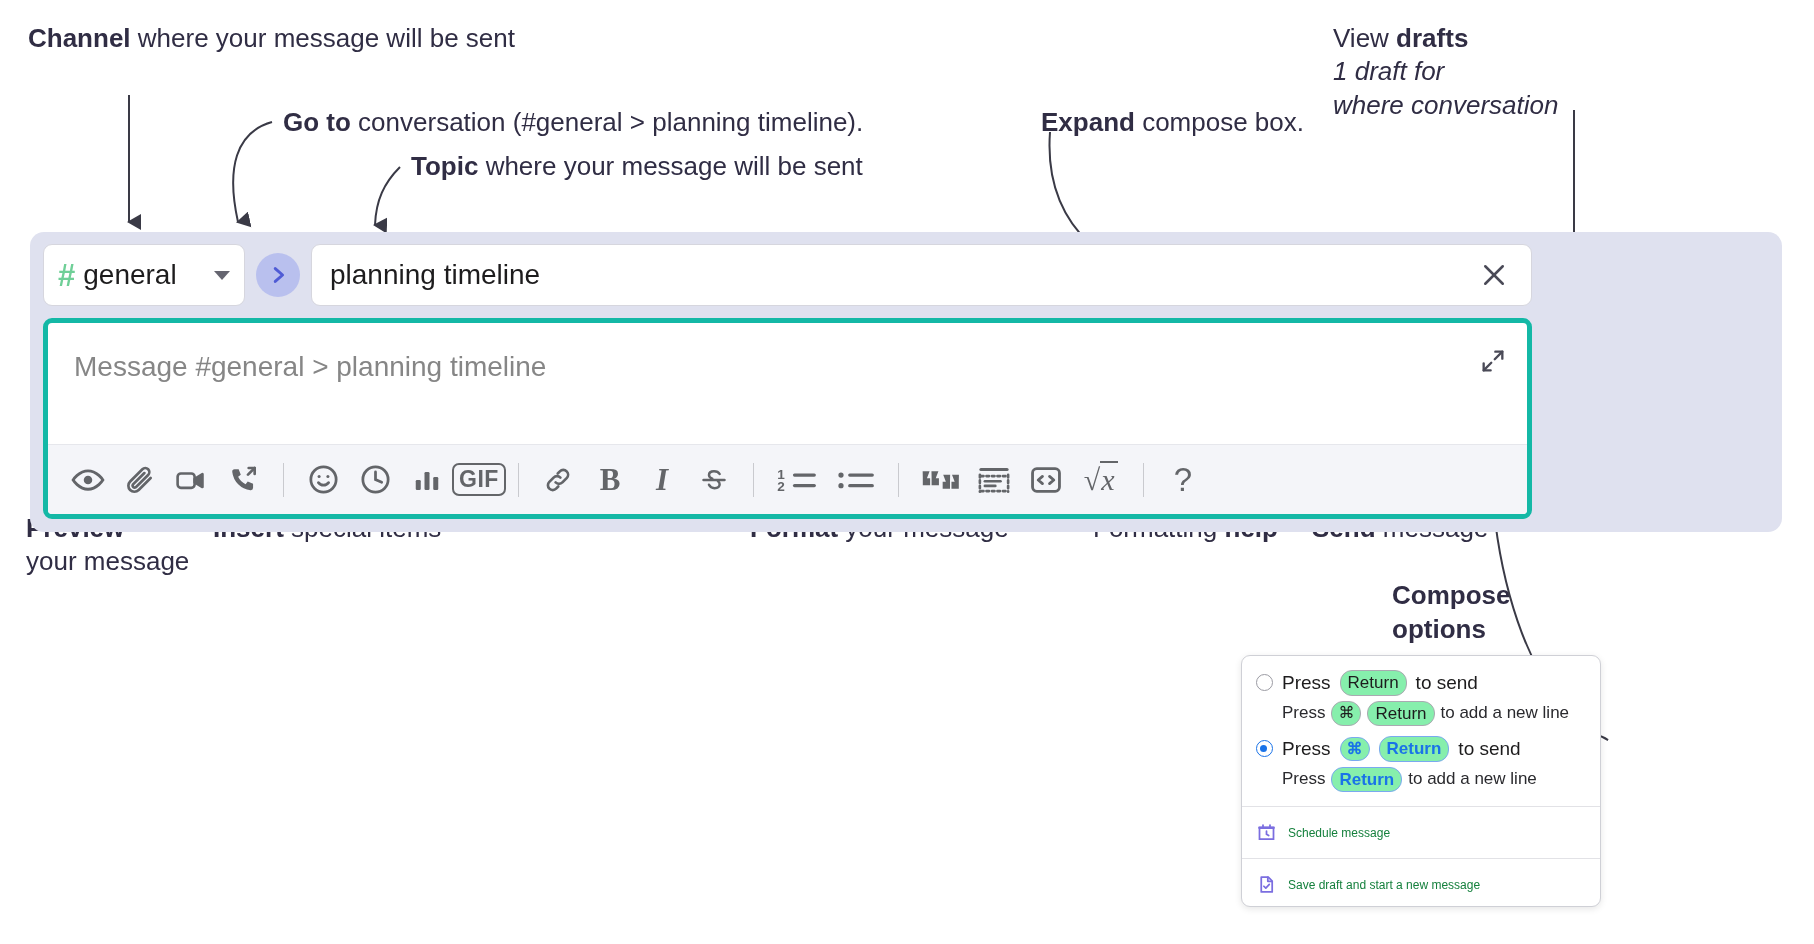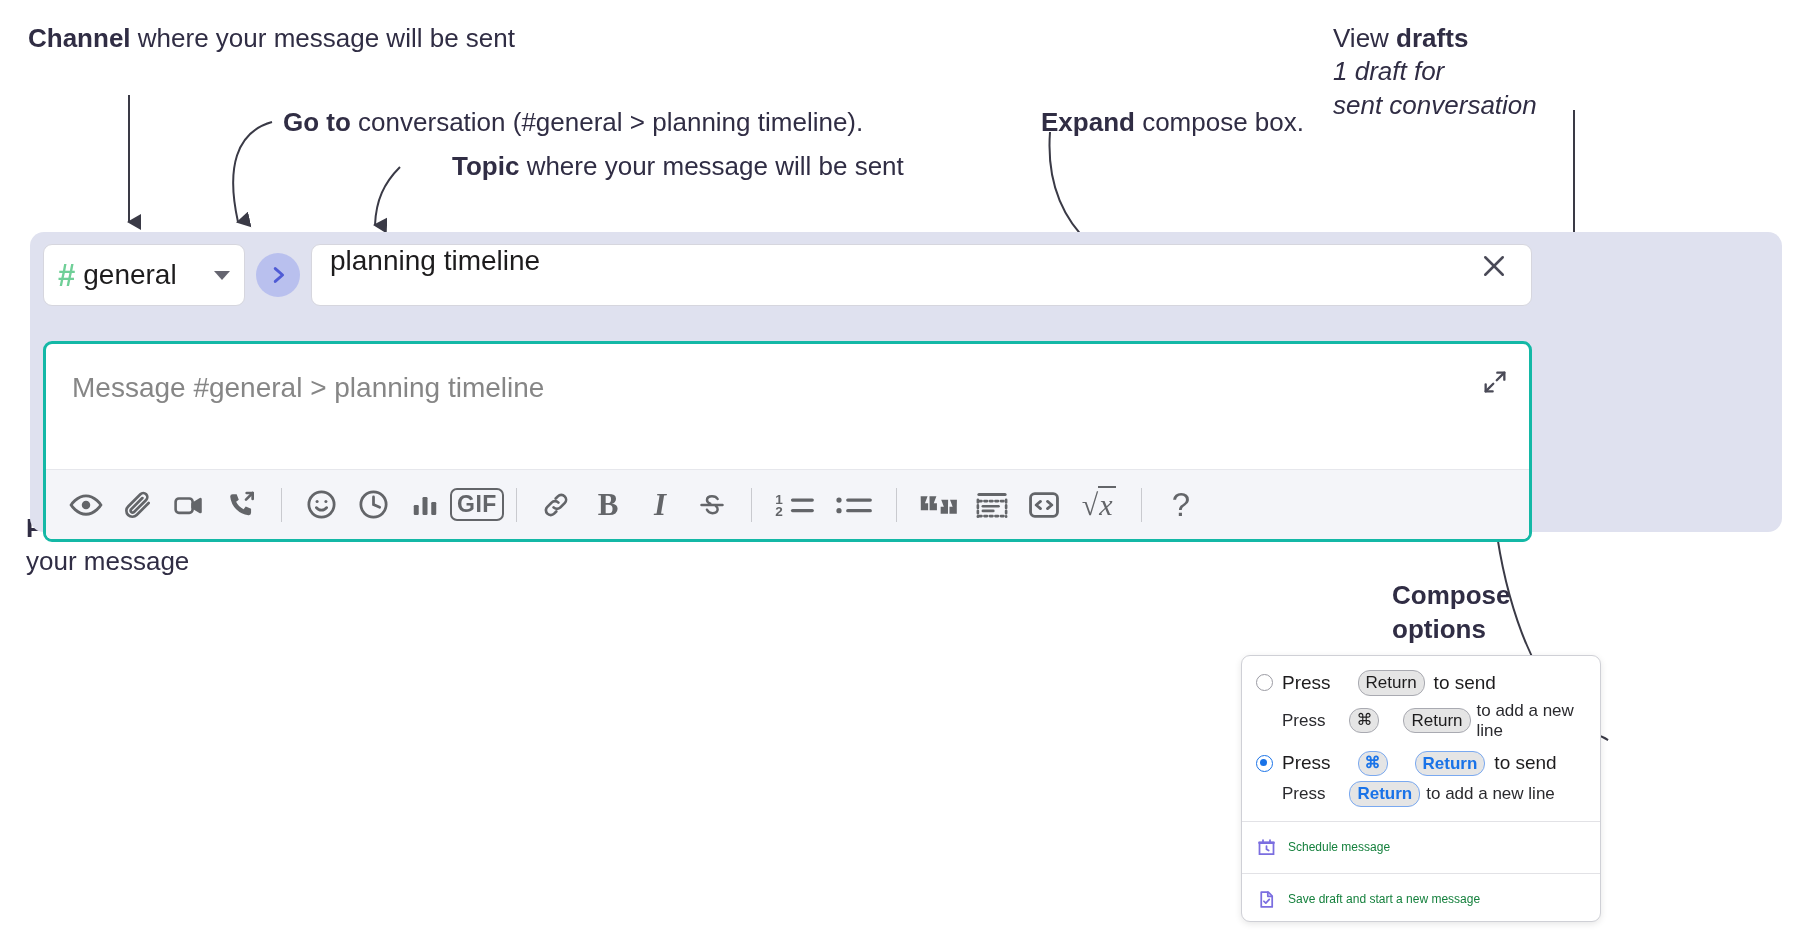--- a/index.html
+++ b/index.html
@@ -61,32 +61,31 @@
     width:44px;height:44px;border-radius:50%;
     background:#b9c0ee;
     margin:0 11px;
     display:flex;align-items:center;justify-content:center;
     flex:none;
   }
   #goto-btn svg{display:block;}
   #topic-field{
     flex:1;height:62px;
     background:#fff;border:1px solid #d6d6de;border-radius:9px;
-    display:flex;
+    display:flex;align-items:center;
     padding:0 16px 0 18px;box-sizing:border-box;
   }
   #topic-value{font-size:28px;color:#1d1c1d;flex:1;}
   #clear-topic{width:42px;height:42px;display:flex;align-items:center;justify-content:center;}
 
   #message-box{
     position:absolute;left:0;top:74px;width:100%;height:201px;
-    background:#ffffff;border:3px solid #14b8a6;border-radius:9px;
+    background:#ffffff;border:5px solid #14b8a6;border-radius:9px;
     box-sizing:border-box;
     overflow:hidden;
-    margin-top:23px;
   }
   #message-placeholder{
     position:absolute;left:26px;top:28px;
     font-size:28px;color:#868686;
   }
   #expand-btn{
     position:absolute;right:14px;top:18px;
     width:40px;height:40px;display:flex;align-items:center;justify-content:center;
   }
   #toolbar{
@@ -161,21 +160,21 @@
     content:"";position:absolute;left:3.2px;top:3.2px;
     width:7px;height:7px;border-radius:50%;background:#1a73e8;
   }
   .opt-sub{
     display:flex;align-items:center;gap:6px;
     padding:1px 0 6px 40px;font-size:17px;color:#2a2a2e;
   }
   .key{
     border:1.4px solid #a9aab1;border-radius:12px;
     padding:2px 7px;font-size:17px;line-height:1.15;
-    background:#e5e5e5;color:#1d1c1d;white-space:nowrap;margin-left:18px;
+    background:#86efac;color:#1d1c1d;white-space:nowrap;
   }
   .key.blue{border-color:#7aa9f0;color:#1a73e8;font-weight:700;}
   .key.cmd{padding:2px 6px;font-size:16px;}
   .menu-div{height:1px;background:#e2e2e6;margin:8px 0;}
   .menu-item{
     display:flex;align-items:center;gap:11px;
     padding:7px 14px;font-size:12px;color:#15803d;
   }
   .menu-item svg{display:block;flex:none;}
 
@@ -186,32 +185,32 @@
 <body>
 
 <div class="ann" style="left:28px;top:22px;">
   <b>Channel</b><span> where your message will be sent</span><br>
 </div>
 
 <div class="ann" style="left:283px;top:106px;">
   <b>Go to</b><span> conversation (#general &gt; planning timeline).</span>
 </div>
 
-<div class="ann" style="left:411px;top:150px;margin-left:41px;">
+<div class="ann" style="left:411px;top:150px;">
   <b>Topic</b><span> where your message will be sent</span>
 </div>
 
 <div class="ann" style="left:1041px;top:106px;">
   <b>Expand</b><span> compose box.</span>
 </div>
 
 <div class="ann" style="left:1333px;top:22px;">
   <span>View </span><b>drafts</b><br>
   <i>1 draft for</i><br>
-  <i>sent conversation</i>
+  <i>where conversation</i>
 </div>
 
 <div class="ann" style="left:26px;top:512px;">
   <b>Preview</b><br>
   <span>your message</span>
 </div>
 
 <div class="ann" style="left:213px;top:512px;">
   <b>Insert</b><span> special items</span>
 </div>

